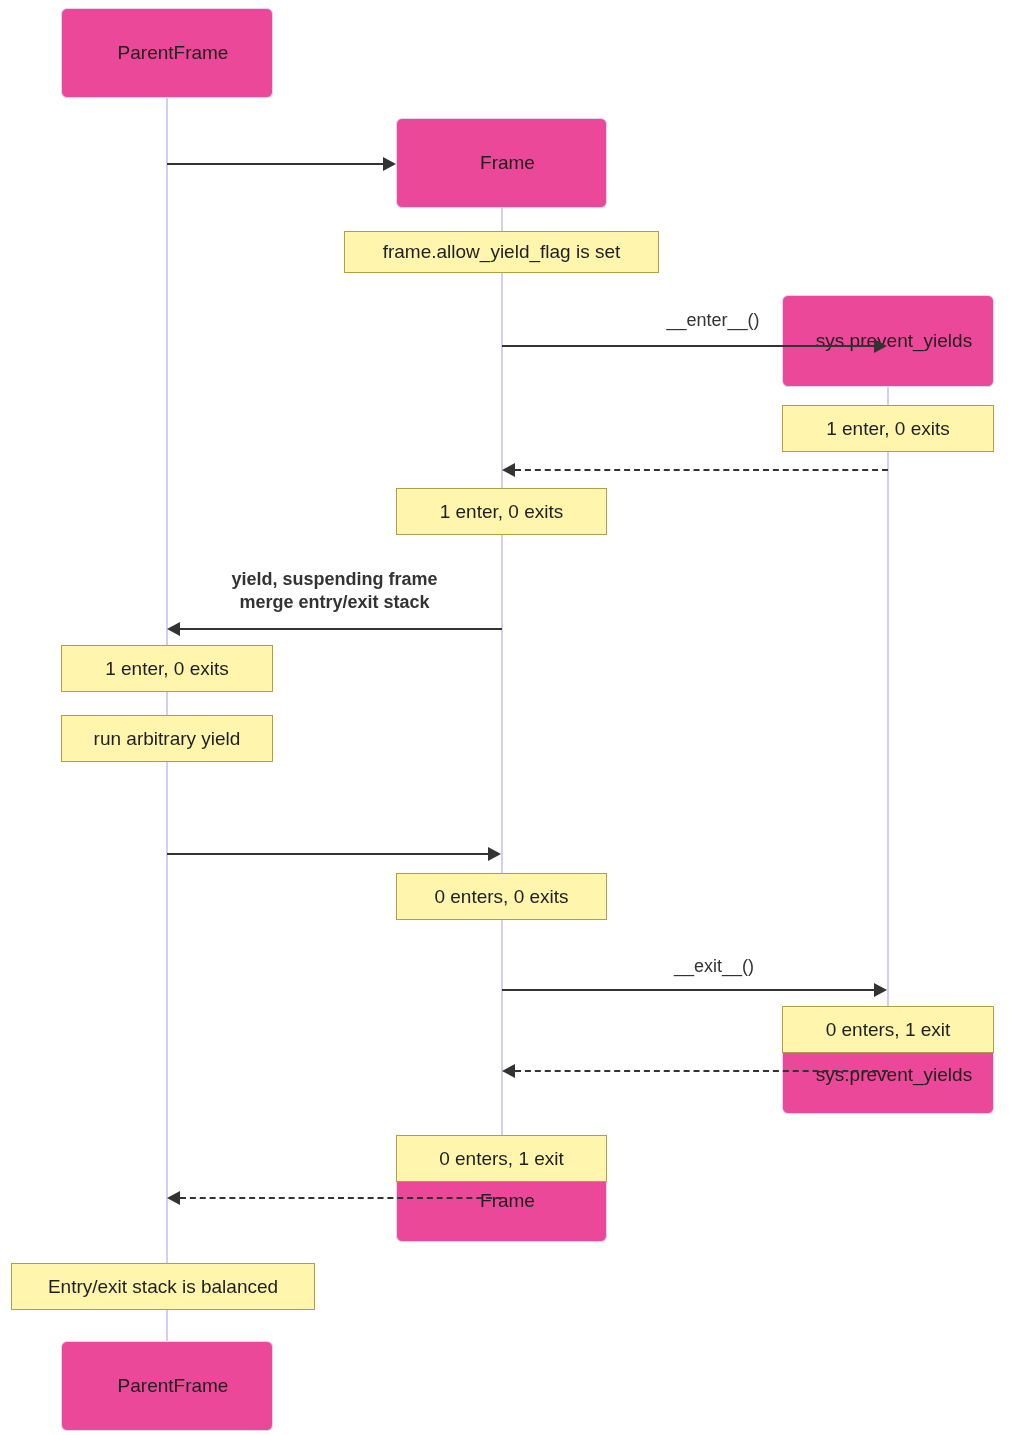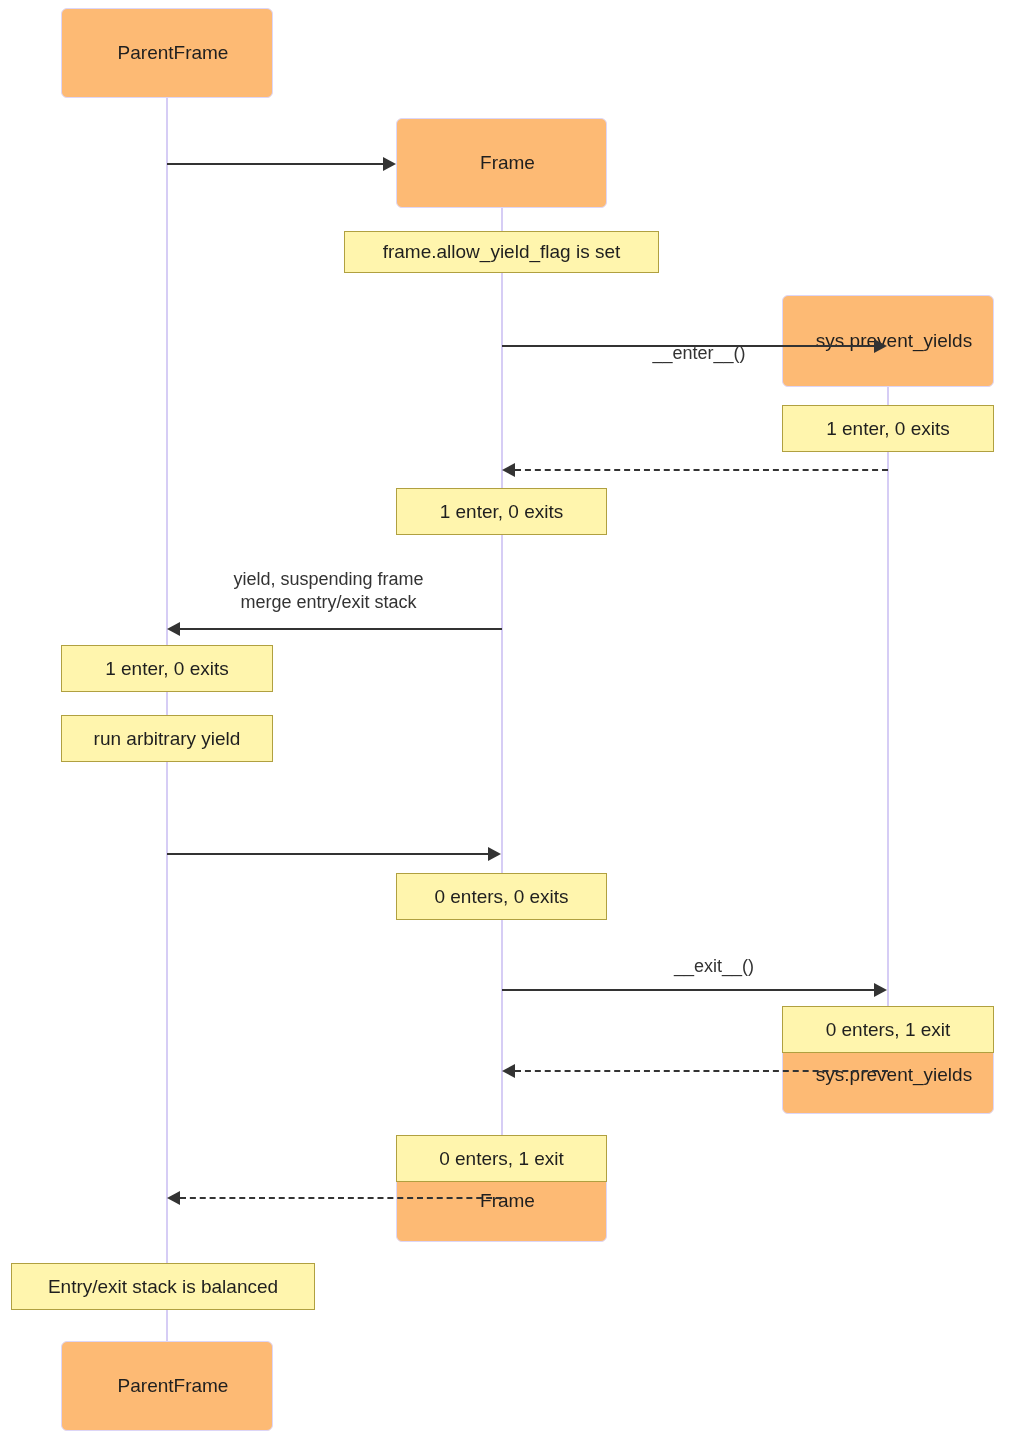--- a/index.html
+++ b/index.html
@@ -20,21 +20,21 @@
   
   .lifeline {
     position: absolute;
     width: 2px;
     background: #d6cdf5;
   }
   
   .actor {
     position: absolute;
     box-sizing: border-box;
-    background: #fdba74;
+    background: #ec4899;
     border: 1px solid #ddd6f7;
     border-radius: 6px;
     display: flex;
     align-items: center;
     justify-content: center;
     color: #1f1f1f;
     font-size: 19px;
     line-height: 1.2;
     text-align: center;
     z-index: 3;
@@ -98,28 +98,28 @@
 
 <div id="canvas">
 
   <div class="lifeline" style="left:166px; top:98px; height:1243px;"></div>
   <div class="lifeline" style="left:501px; top:208px; height:975px;"></div>
   <div class="lifeline" style="left:887px; top:387px; height:646px;"></div>
 
   <div class="msg-line" style="left:167px; top:163px; width:222px;"></div>
   <div class="arrowhead right" style="left:383px; top:157px;"></div>
 
-  <div class="msg-label" style="left:506px; top:309px; width:386px;margin-top:33px;">__enter__()</div>
+  <div class="msg-label" style="left:520px; top:309px; width:386px;">__enter__()</div>
   <div class="msg-line" style="left:502px; top:345px; width:373px;"></div>
   <div class="arrowhead right" style="left:874px; top:339px;"></div>
 
   <div class="msg-line dashed" style="left:515px; top:469px; width:373px;"></div>
   <div class="arrowhead left" style="left:502px; top:463px;"></div>
 
-  <div class="msg-label" style="left:161px; top:568px; width:335px;">yield, suspending frame
+  <div class="msg-label" style="left:167px; top:568px; width:335px;font-weight:bold;">yield, suspending frame
 merge entry/exit stack</div>
   <div class="msg-line" style="left:180px; top:628px; width:322px;"></div>
   <div class="arrowhead left" style="left:167px; top:622px;"></div>
 
   <div class="msg-line" style="left:167px; top:853px; width:322px;"></div>
   <div class="arrowhead right" style="left:488px; top:847px;"></div>
 
   <div class="msg-label" style="left:502px; top:955px; width:424px;">__exit__()</div>
   <div class="msg-line" style="left:502px; top:989px; width:373px;"></div>
   <div class="arrowhead right" style="left:874px; top:983px;"></div>

